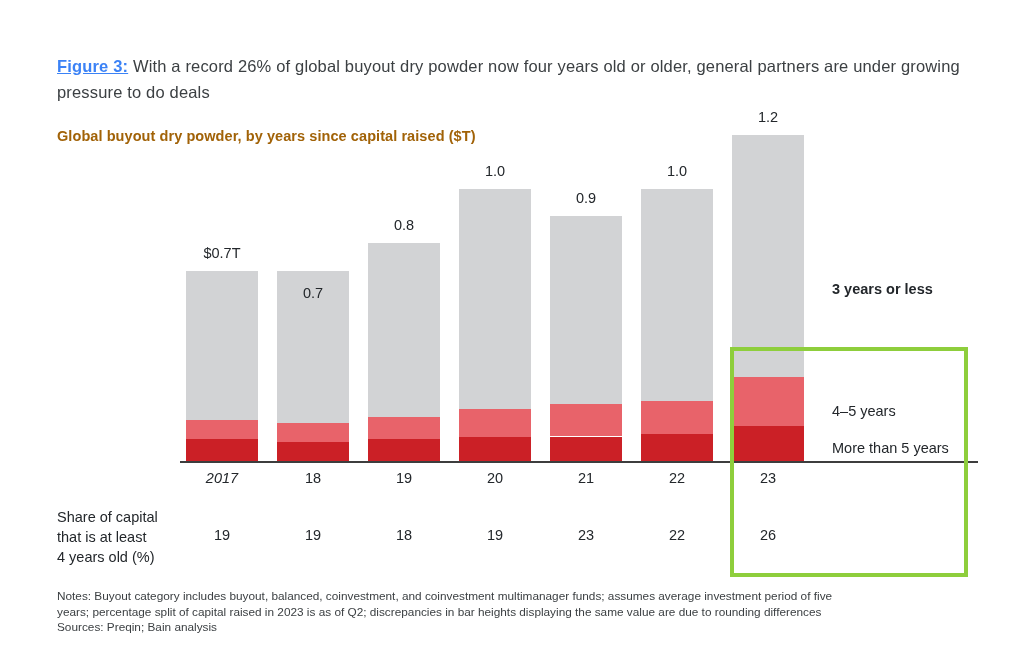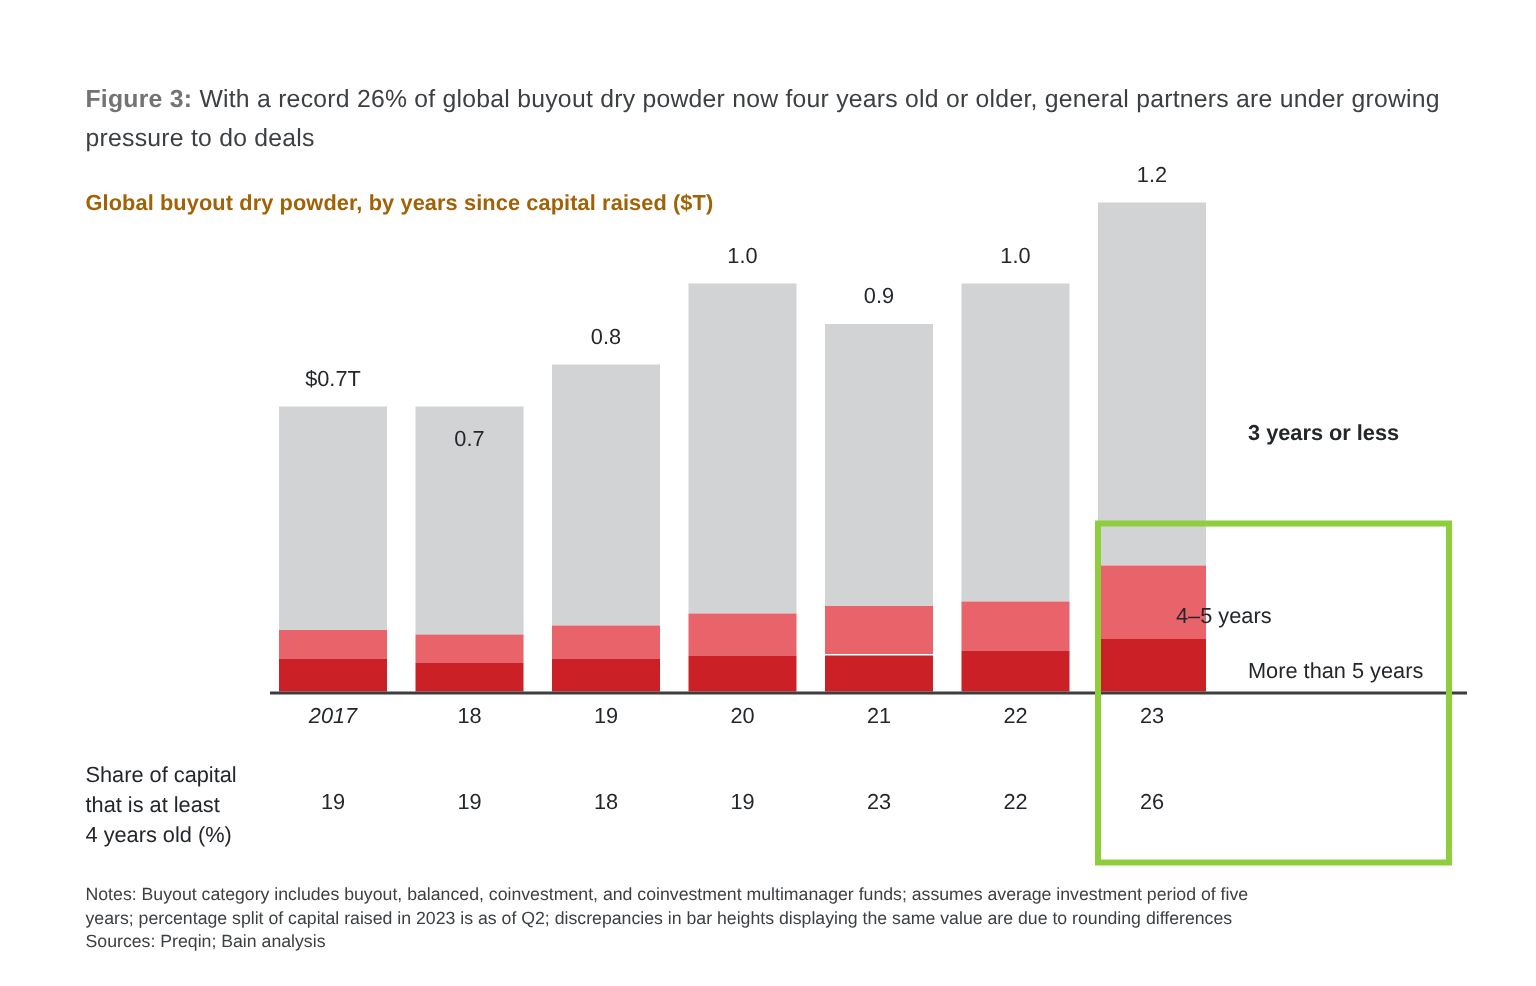--- a/index.html
+++ b/index.html
@@ -14,21 +14,21 @@
   }
 
   
   #figure-header{
     position:absolute; left:57px; top:53px; width:920px;
   }
   #figure-title{
     font-size:16.5px; line-height:26px; color:#3c4043; font-weight:400;
     letter-spacing:0.01em;
   }
-  #figure-label{ color:#737373; font-weight:bold; }
+  #figure-label{ color:#3b82f6; font-weight:bold;text-decoration:underline; }
   #chart-subtitle{
     position:absolute; left:57px; top:128px;
     font-size:14.5px; font-weight:bold; color:#a16207; letter-spacing:0.005em;
   }
 
   
   #plot{
     position:absolute; left:0; top:0; width:1024px; height:657px;
   }
   .bar{ position:absolute; width:72px; }
@@ -147,21 +147,21 @@
       <div class="share-value" style="left: 167px; top: 527px;">19</div>
       <div class="share-value" style="left: 258px; top: 527px;">19</div>
       <div class="share-value" style="left: 349px; top: 527px;">18</div>
       <div class="share-value" style="left: 440px; top: 527px;">19</div>
       <div class="share-value" style="left: 531px; top: 527px;">23</div>
       <div class="share-value" style="left: 622px; top: 527px;">22</div>
       <div class="share-value" style="left: 713px; top: 527px;">26</div>
     </div>
 
   <div class="legend-label" style="left:832px; top:281px;font-weight:bold;">3 years or less</div>
-  <div class="legend-label" style="left:784px; top:403px;">4–5 years</div>
+  <div class="legend-label" style="left:832px; top:403px;">4–5 years</div>
   <div class="legend-label" style="left:832px; top:440px;">More than 5 years</div>
 
   <div id="highlight-box"></div>
 </div>
 
 <div id="share-row-label">
   <div>Share of capital</div>
   <div>that is at least</div>
   <div>4 years old (%)</div>
 </div>

